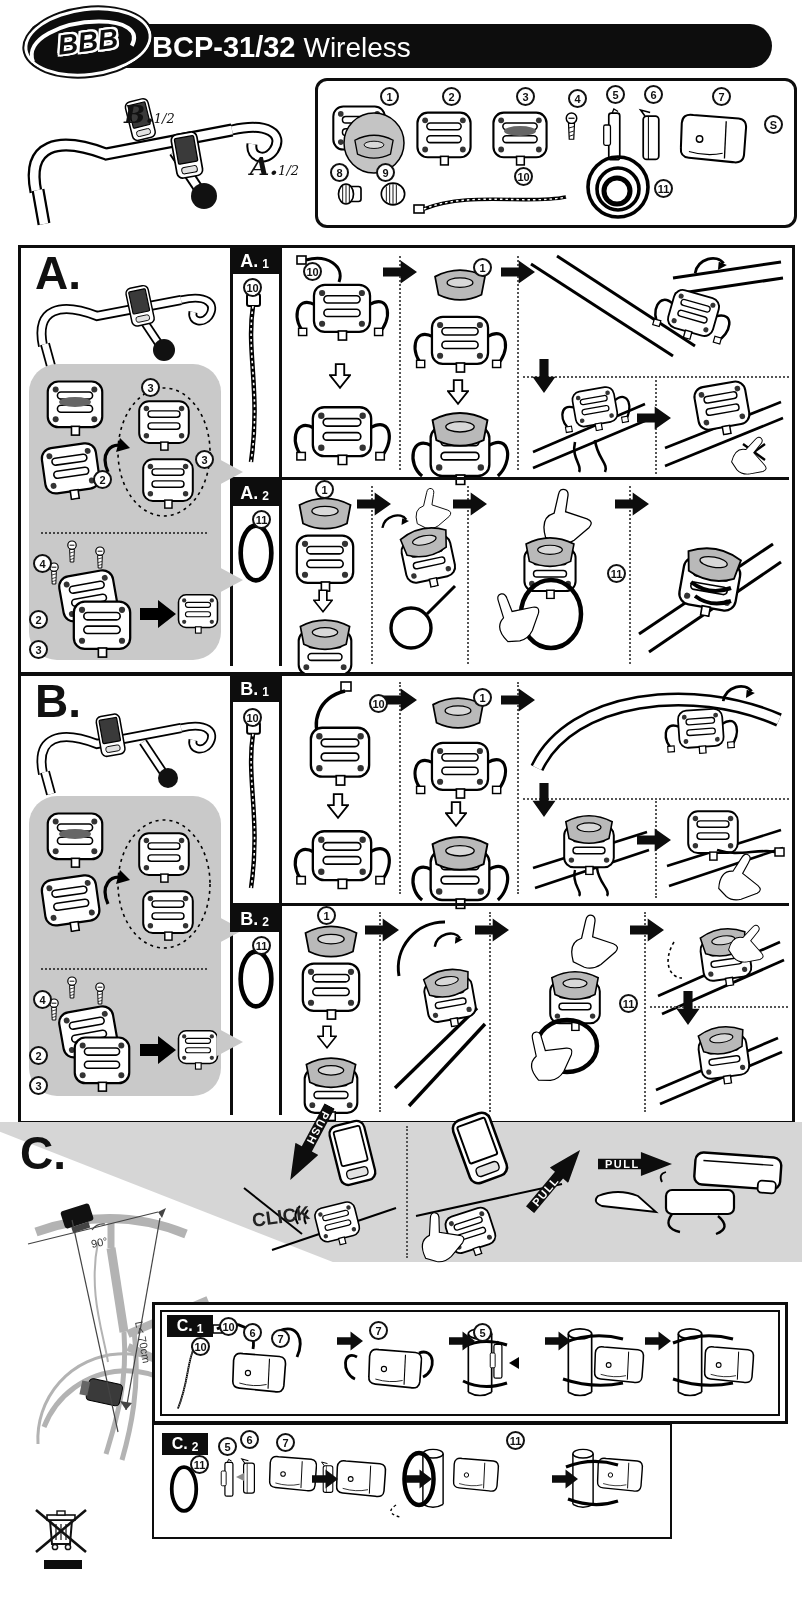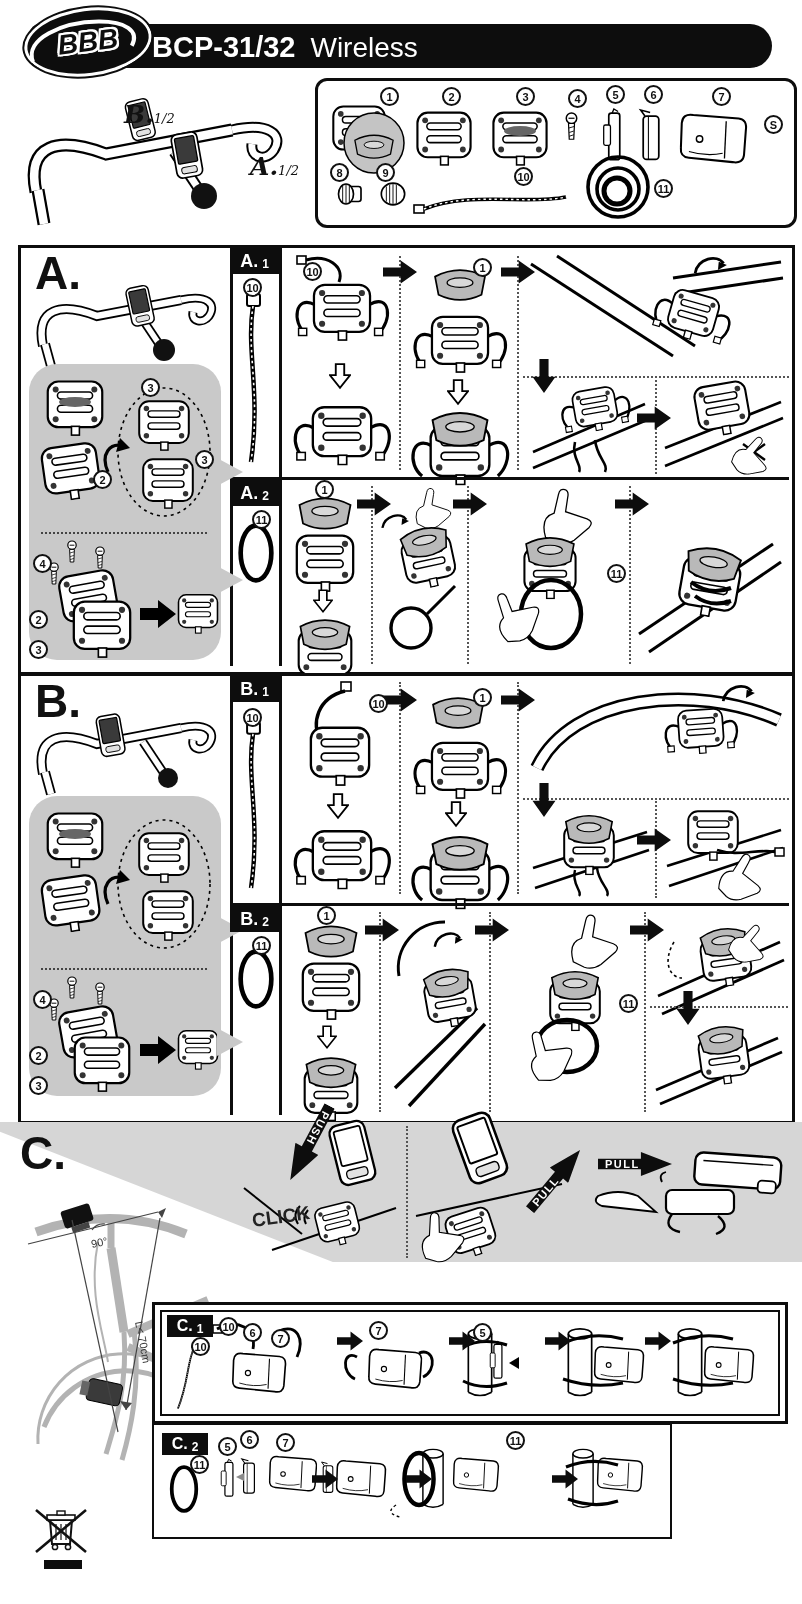--- a/index.html
+++ b/index.html
@@ -7,21 +7,21 @@
         font-family:"Liberation Sans",sans-serif;color:#111;}
   .abs{position:absolute;}
   
   .brandbar{position:absolute;left:30px;top:24px;width:742px;height:44px;background:#0d0d0d;
             border-radius:10px 24px 24px 10px;}
   .logo{position:absolute;left:24px;top:8px;width:122px;height:62px;background:#0d0d0d;
         border:3px solid #fff;outline:2px solid #0d0d0d;border-radius:50%;
         transform:rotate(-7deg);display:flex;align-items:center;justify-content:center;z-index:3;}
   .logo .bbbtxt{font:700 28px "Liberation Sans",sans-serif;font-style:italic;color:#0d0d0d;
         text-shadow:-2px -2px 0 #fff,2px -2px 0 #fff,-2px 2px 0 #fff,2px 2px 0 #fff,0 2px 0 #fff,0 -2px 0 #fff,2px 0 0 #fff,-2px 0 0 #fff;}
-  .title{position:absolute;left:152px;top:31px;color:#fff;display:flex;align-items:baseline;gap:15px;z-index:2;}
+  .title{position:absolute;left:152px;top:31px;color:#fff;display:flex;align-items:baseline;gap:8px;z-index:2;}
   .title .mdl{font:700 29px "Liberation Sans",sans-serif;}
   .title .ser{font:400 28px "Liberation Sans",sans-serif;}
   
   .bdg{position:absolute;width:19px;height:19px;background:#fff;border:2.2px solid #111;border-radius:50%;
        display:flex;align-items:center;justify-content:center;font:700 11px "Liberation Sans",sans-serif;
        z-index:6;box-sizing:border-box;}
   .arr{position:absolute;background:#0d0d0d;width:34px;height:24px;z-index:5;
        clip-path:polygon(0 31%,52% 31%,52% 2%,100% 50%,52% 98%,52% 69%,0 69%);}
   .arrd{transform:rotate(90deg);}
   .dv{position:absolute;border-left:2px dotted #555;width:0;z-index:1;}

